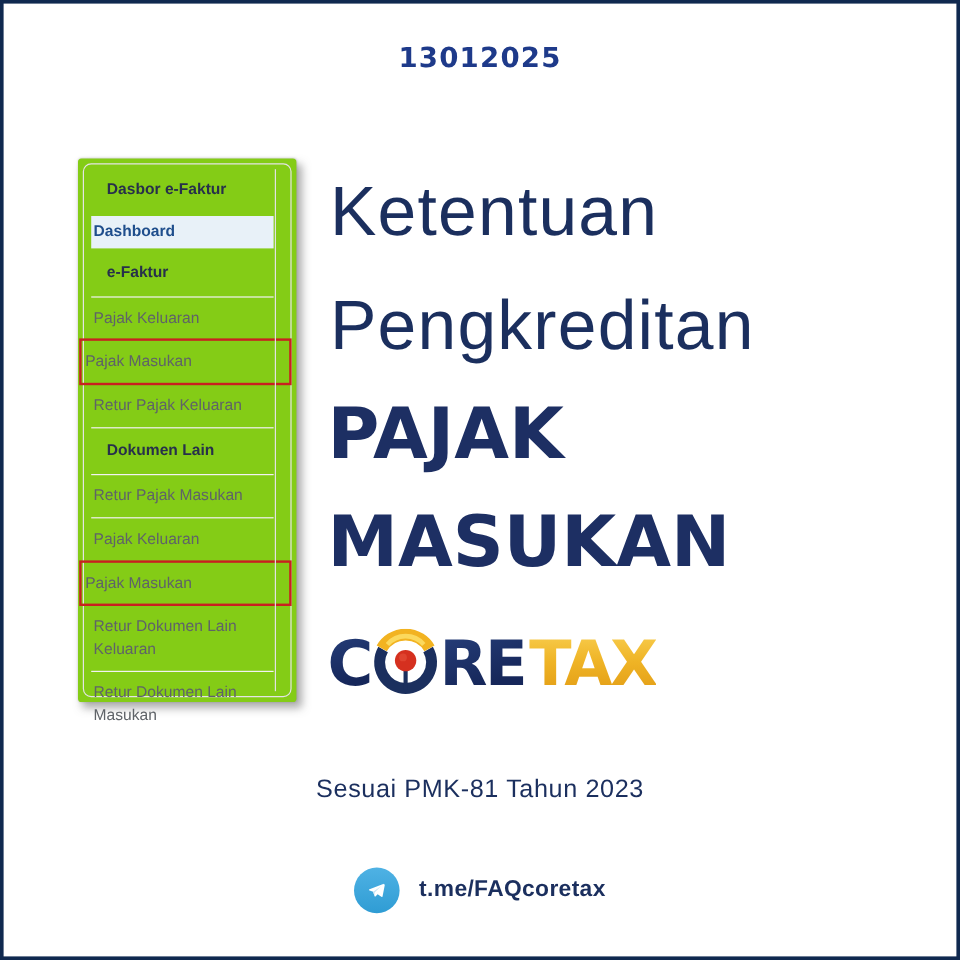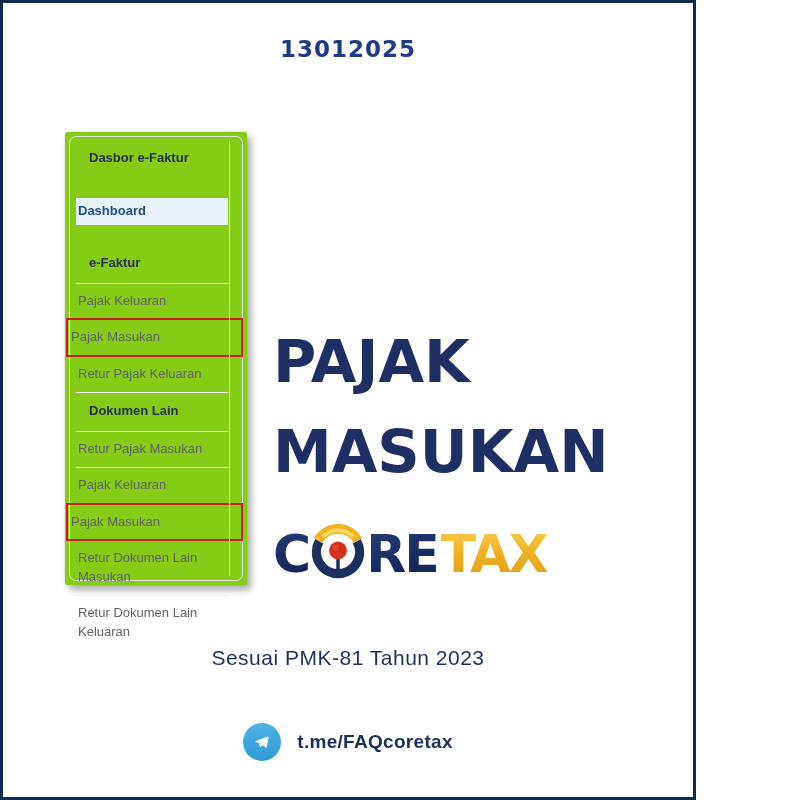--- a/index.html
+++ b/index.html
@@ -1,20 +1,20 @@
 <!DOCTYPE html>
 <html><head>
 <meta charset="utf-8">
 <style>
   * { margin:0; padding:0; box-sizing:border-box; }
   html,body { background:#ffffff; }
   body { font-family:"Liberation Sans", sans-serif; }
 
   .canvas {
-    position:relative; width:696px; height:800px;
+    position:relative; width:800px; height:800px;
     background:#ffffff; border:3px solid #10294f; overflow:hidden;
   }
 
   
   .date-code {
     position:absolute; top:33px; left:0; right:0; text-align:center;
     font-family:"DejaVu Sans", sans-serif;
     font-size:23px; font-weight:800; letter-spacing:1px; color:#1e3a8a;
   }
 
@@ -33,21 +33,21 @@
     position:absolute; top:4px; bottom:4px; right:12px; width:1px;
     background:#e2e2e2;
   }
   .s-row { font-size:13px; line-height:1.45; }
   .s-row + .s-row { border-top:1px solid #f2f2f2; }
   .s-header {
     font-weight:700; color:#27304b; padding:9px 0 10px 13px;
   }
   .s-active {
     font-weight:700; color:#1f4e8c; background:#e8f1f8;
-    padding:4px 0 4px 2px; margin:20px 0; border-top:none !important;
+    padding:4px 0 4px 2px; margin:2px 0; border-top:none !important;
   }
   .s-active + .s-row { border-top:none; }
   .s-item { color:#5f6368; padding:8px 0 8px 2px; }
   .s-flag {
     border:2px solid #c92020 !important;
     margin-left:-10px; margin-right:-15px;
     padding-left:3px; padding-right:4px;
   }
   .s-flag + .s-row { border-top:none; }
 
@@ -118,25 +118,29 @@
     <div class="s-row s-header">Dasbor e-Faktur</div>
         <div class="s-row s-active">Dashboard</div>
         <div class="s-row s-header">e-Faktur</div>
         <div class="s-row s-item">Pajak Keluaran</div>
         <div class="s-row s-item s-flag">Pajak Masukan</div>
         <div class="s-row s-item">Retur Pajak Keluaran</div>
         <div class="s-row s-header">Dokumen Lain</div>
         <div class="s-row s-item">Retur Pajak Masukan</div>
         <div class="s-row s-item">Pajak Keluaran</div>
         <div class="s-row s-item s-flag">Pajak Masukan</div>
+        <div class="s-row s-item">Retur Dokumen Lain Keluaran</div>
         <div class="s-row s-item">Retur Dokumen Lain Masukan</div>
-        <div class="s-row s-item">Retur Dokumen Lain Keluaran</div>
       </div>
   </div>
 
+  <div class="headline">
+    <div>Ketentuan</div>
+    <div>Pengkreditan</div>
+  </div>
   <div class="headline-bold">
     <div>PAJAK</div>
     <div>MASUKAN</div>
   </div>
 
   <div class="logo">
     <span class="core">C</span>
     <svg class="o-glyph" viewBox="0 0 100 122" xmlns="http://www.w3.org/2000/svg">
 
       <path d="M 15.3 32 A 40 40 0 1 0 84.7 32" fill="none" stroke="#1b2f5e" stroke-width="17"></path>

